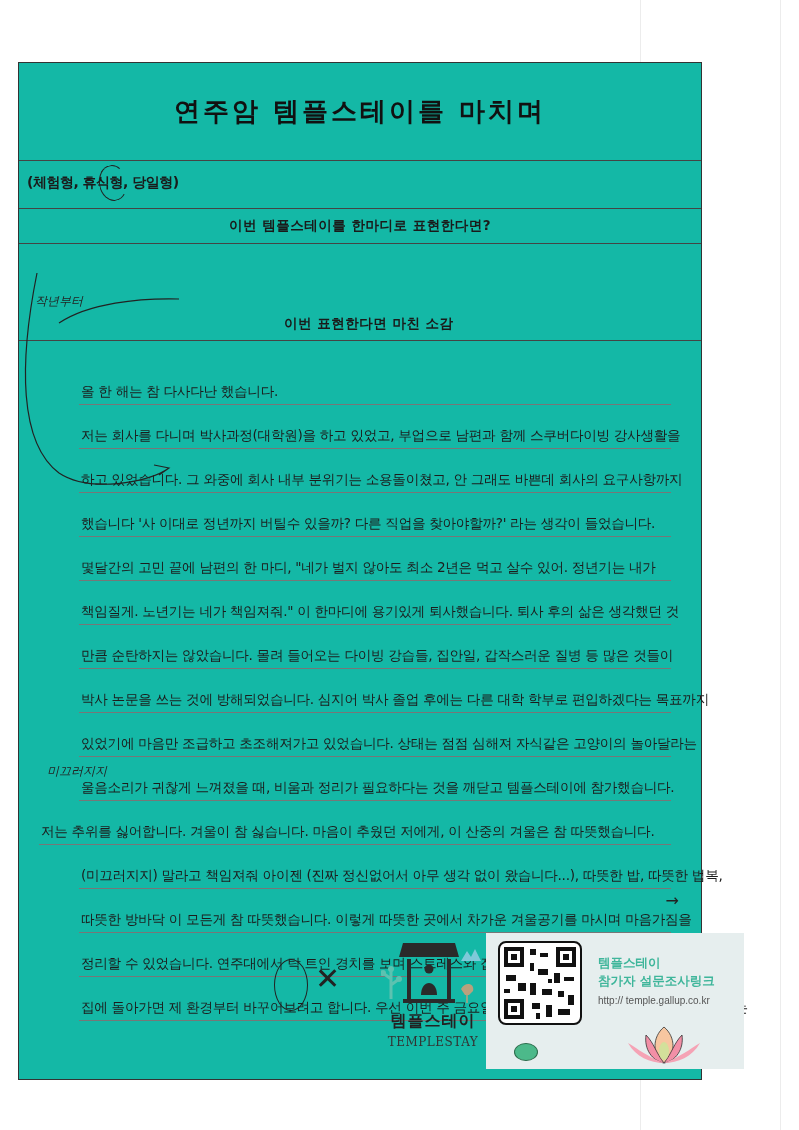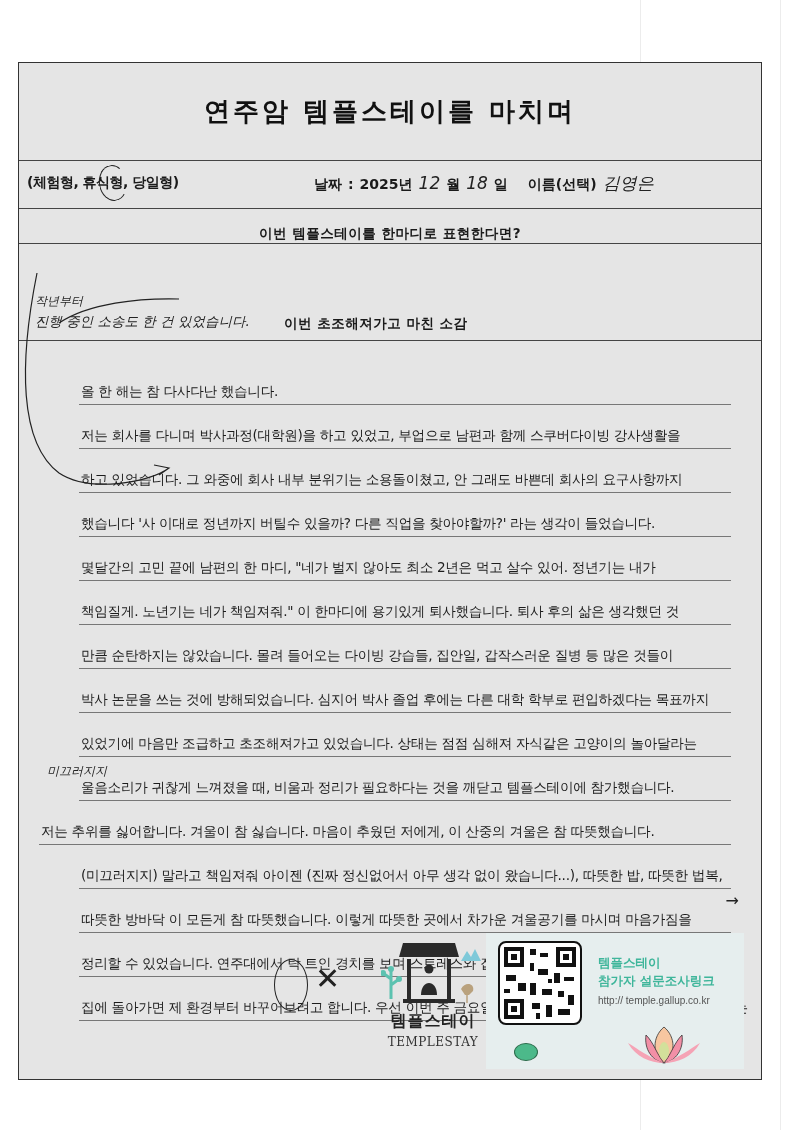--- a/index.html
+++ b/index.html
@@ -2,40 +2,40 @@
 <html><head>
 <meta charset="utf-8">
 <style>
   html, body { margin: 0; padding: 0; }
   body {
     width: 799px; height: 1130px; background: #ffffff; position: relative; overflow: hidden;
     font-family: "DejaVu Sans", sans-serif; color: #1a1a1a;
   }
   .ghost-col { position: absolute; top: 0; bottom: 0; width: 1px; background: #ececec; }
   .form {
-    position: absolute; left: 18px; top: 62px; width: 744px; height: 1018px;
-    border: 1.5px solid #333; box-sizing: border-box; background: #e5e5e5;
+    position: absolute; left: 18px; top: 62px; width: 684px; height: 1018px;
+    border: 1.5px solid #333; box-sizing: border-box; background: #14b8a6;
   }
   .row { position: absolute; left: 0; right: 0; border-bottom: 1.3px solid #444; box-sizing: border-box; }
   .title-row { top: 0; height: 98px; display: flex; align-items: center; justify-content: center; }
   .title {
     font-family: "DejaVu Sans", sans-serif; font-weight: bold; font-size: 26px; letter-spacing: 3px; color: #111;
   }
   .info-row { top: 98px; height: 48px; }
   .types {
     position: absolute; left: 8px; top: 13px; font-weight: bold; font-size: 14px; letter-spacing: -0.5px;
   }
   .circle-mark {
     position: absolute; left: 80px; top: 4px; width: 26px; height: 34px;
     border: 1.3px solid #222; border-radius: 50%; border-right-color: transparent; transform: rotate(-10deg);
   }
   .date-block { position: absolute; left: 295px; top: 11px; font-size: 14px; font-weight: bold; display: flex; align-items: baseline; gap: 6px; }
   .hand { font-family: "DejaVu Sans", sans-serif; font-weight: normal; font-style: italic; color: #222; }
   .hand-lg { font-size: 17px; }
-  .q-row { top: 146px; height: 35px; display: flex; align-items: flex-end; justify-content: center; }
+  .q-row { top: 146px; height: 35px; display: flex; align-items: center; justify-content: center; }
   .q-label { font-weight: bold; font-size: 13.5px; letter-spacing: 0.5px; }
   .a-row { top: 181px; height: 62px; }
   .a-text { position: absolute; left: 0; right: 0; top: 10px; text-align: center; font-size: 15px; font-style: italic; color: #222; }
   .imp-row { top: 243px; height: 35px; }
   .imp-label { position: absolute; left: 265px; top: 9px; font-weight: bold; font-size: 13.5px; letter-spacing: 0.5px; }
   .margin-note {
     position: absolute; font-size: 12px; font-style: italic; color: #222; white-space: nowrap;
   }
   .lines { position: absolute; left: 0; right: 0; top: 278px; }
   .line {
@@ -77,44 +77,32 @@
 
 <div class="form">
 
   <div class="row title-row">
     <div class="title">연주암 템플스테이를 마치며</div>
   </div>
 
   <div class="row info-row">
     <div class="types">(체험형, 휴식형, 당일형)</div>
     <div class="circle-mark"></div>
-    <div class="date-block">
-      <span>날짜</span>
-      <span>:</span>
-      <span>2025년</span>
-      <span class="hand hand-lg">12</span>
-      <span>월</span>
-      <span class="hand hand-lg">18</span>
-      <span>일</span>
-      <span style="margin-left:14px">이름(선택)</span>
-      <span class="hand hand-lg">김영은</span>
-    </div>
   </div>
 
   <div class="row q-row">
     <div class="q-label">이번 템플스테이를 한마디로 표현한다면?</div>
   </div>
 
 
   <div class="row imp-row">
-    <div class="imp-label">이번 초조해져가고 마친 소감</div>
+    <div class="imp-label">이번 표현한다면 마친 소감</div>
   </div>
 
   <div class="margin-note" style="left:16px; top:230px;">작년부터</div>
-  <div class="margin-note" style="left:16px; top:250px; font-size:13.5px;">진행 중인 소송도 한 건 있었습니다.</div>
 
   <div class="lines">
     <div class="line" style="top:20px">
         <span>올 한 해는 참 다사다난 했습니다.</span>
       </div>
     <div class="line" style="top:64px">
         <span>저는 회사를 다니며  박사과정(대학원)을  하고 있었고, 부업으로  남편과 함께  스쿠버다이빙 강사생활을</span>
       </div>
     <div class="line" style="top:108px">
         <span>하고 있었습니다.  그 와중에 회사 내부 분위기는 소용돌이쳤고, 안 그래도 바쁜데  회사의 요구사항까지</span>

